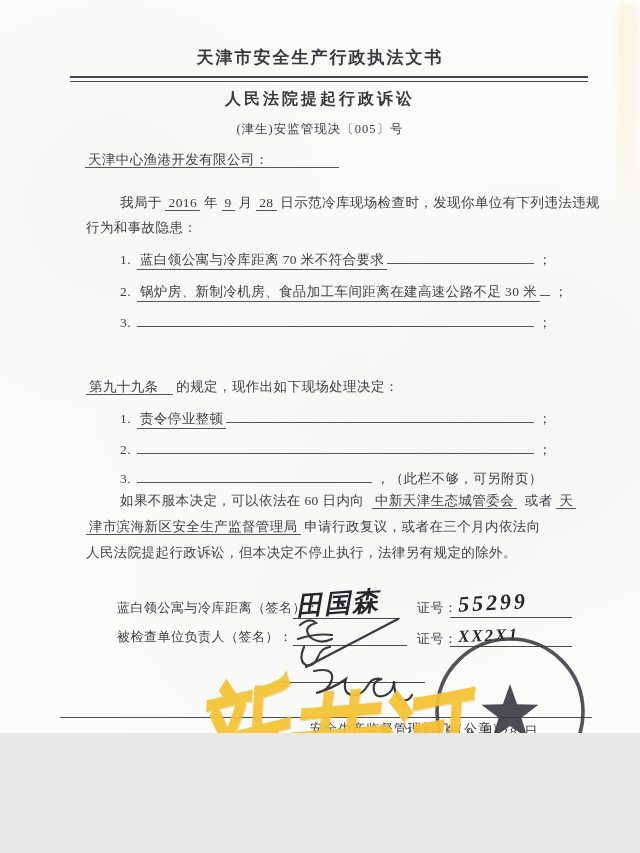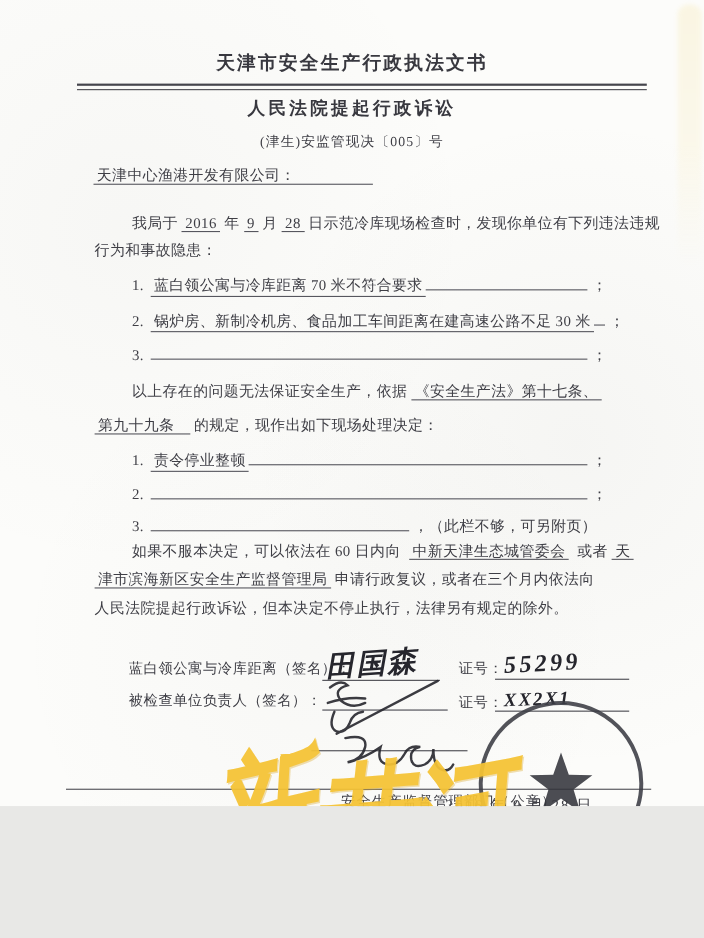--- a/index.html
+++ b/index.html
@@ -92,24 +92,20 @@
     <span class="u">锅炉房、新制冷机房、食品加工车间距离在建高速公路不足 30 米</span>
     <span class="fill"></span>
     <span class="tail">；</span>
   </div>
   <div class="abs bodyline flexline" style="top:314px;left:120px;width:432px;">
     <span class="no">3.</span>
     <span class="fill"></span>
     <span class="tail">；</span>
   </div>
 
-  <div class="abs bodyline" style="top:347px;left:120px;">
-    <span>以上存在的问题无法保证安全生产，依据</span>
-    <span class="u">《安全生产法》第十七条、</span>
-  </div>
   <div class="abs bodyline" style="top:378px;left:86px;">
     <span class="u" style="padding-right:14px;">第九十九条</span>
     <span>的规定，现作出如下现场处理决定：</span>
   </div>
 
   <div class="abs bodyline flexline" style="top:410px;left:120px;width:432px;">
     <span class="no">1.</span>
     <span class="u">责令停业整顿</span>
     <span class="fill"></span>
     <span class="tail">；</span>

